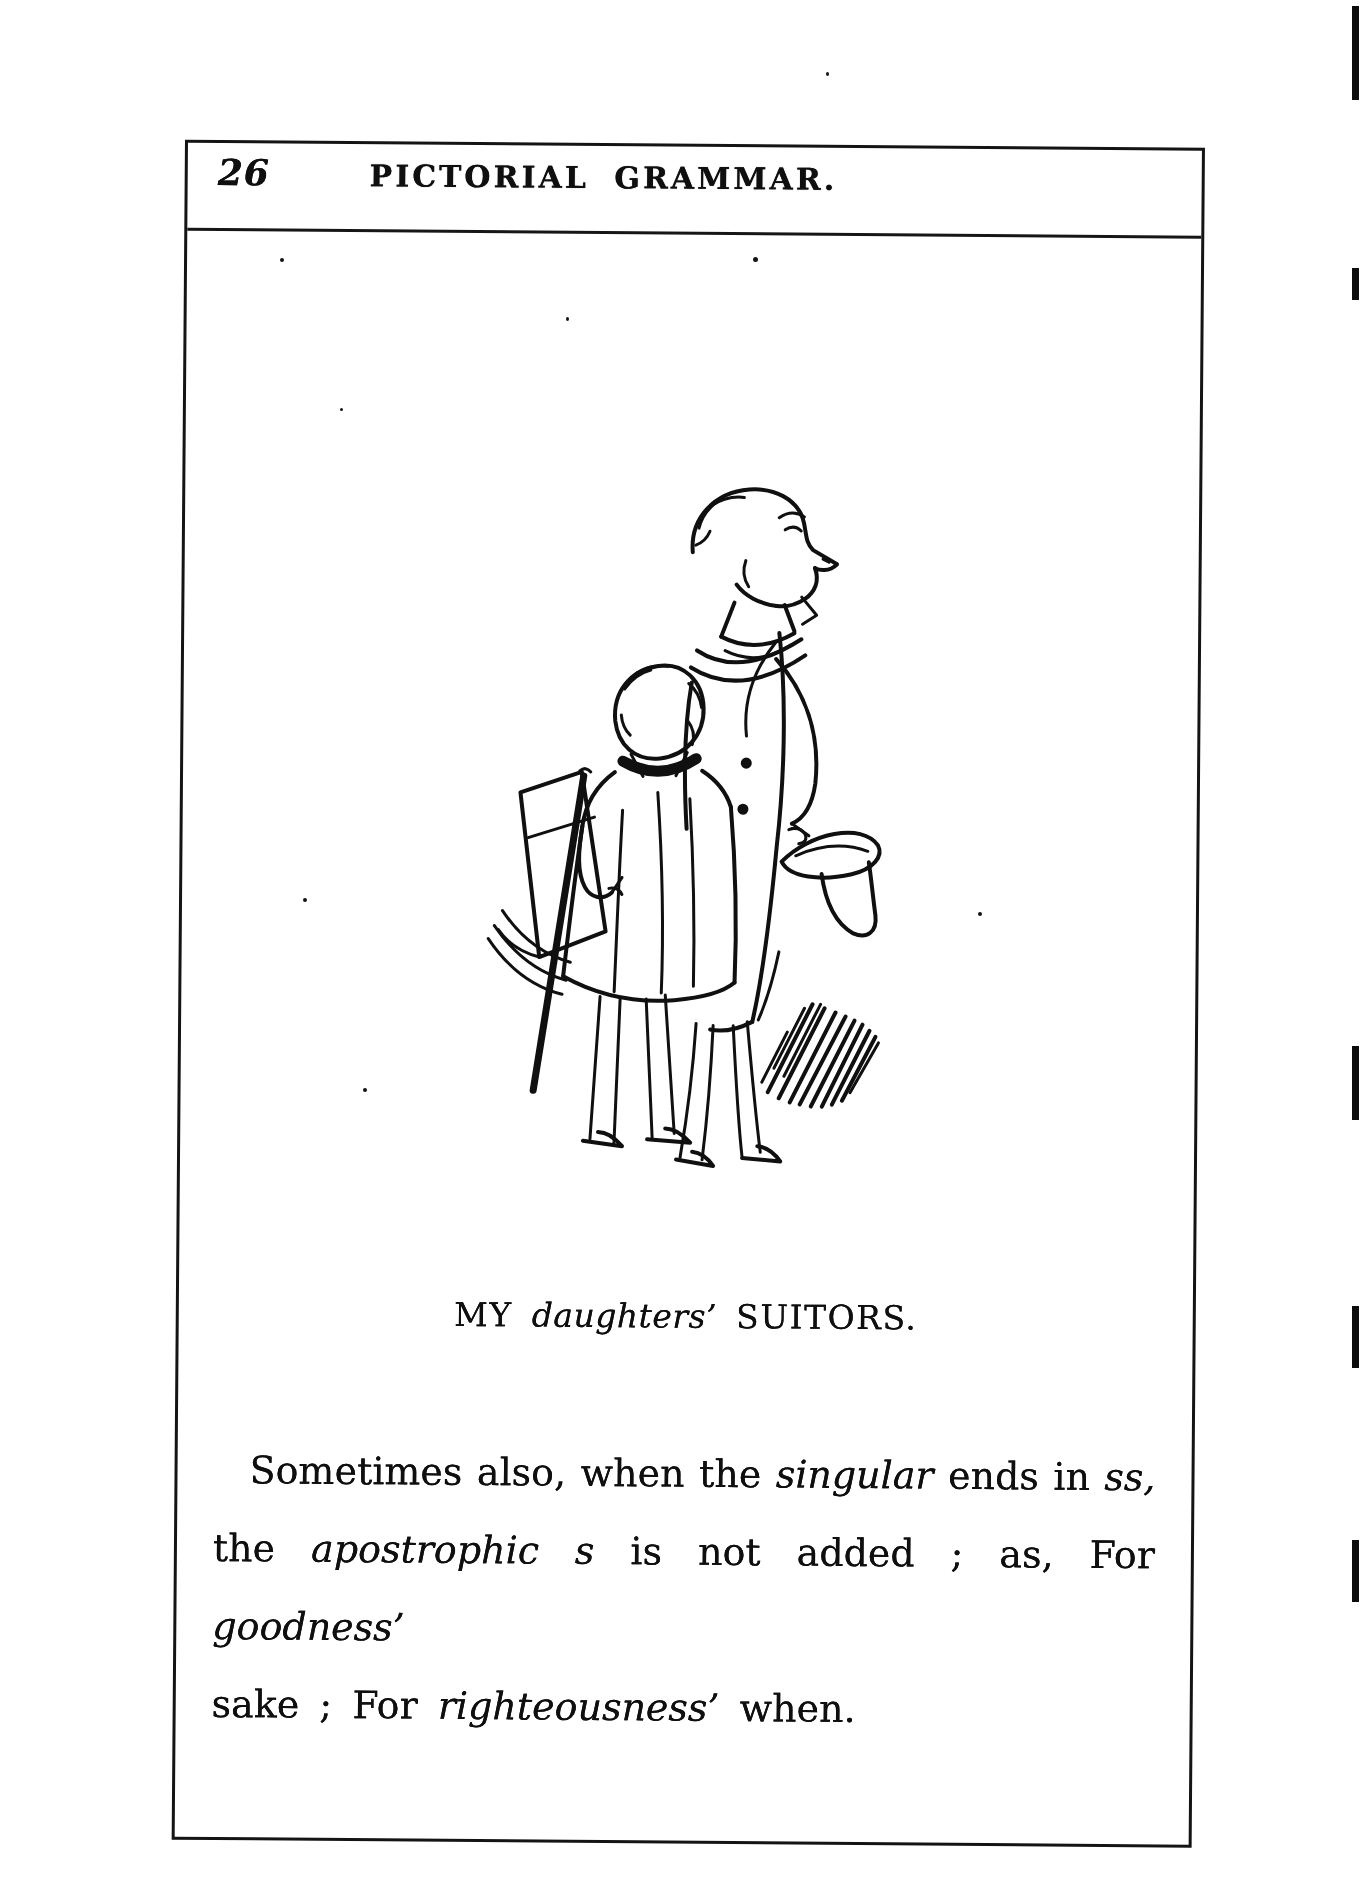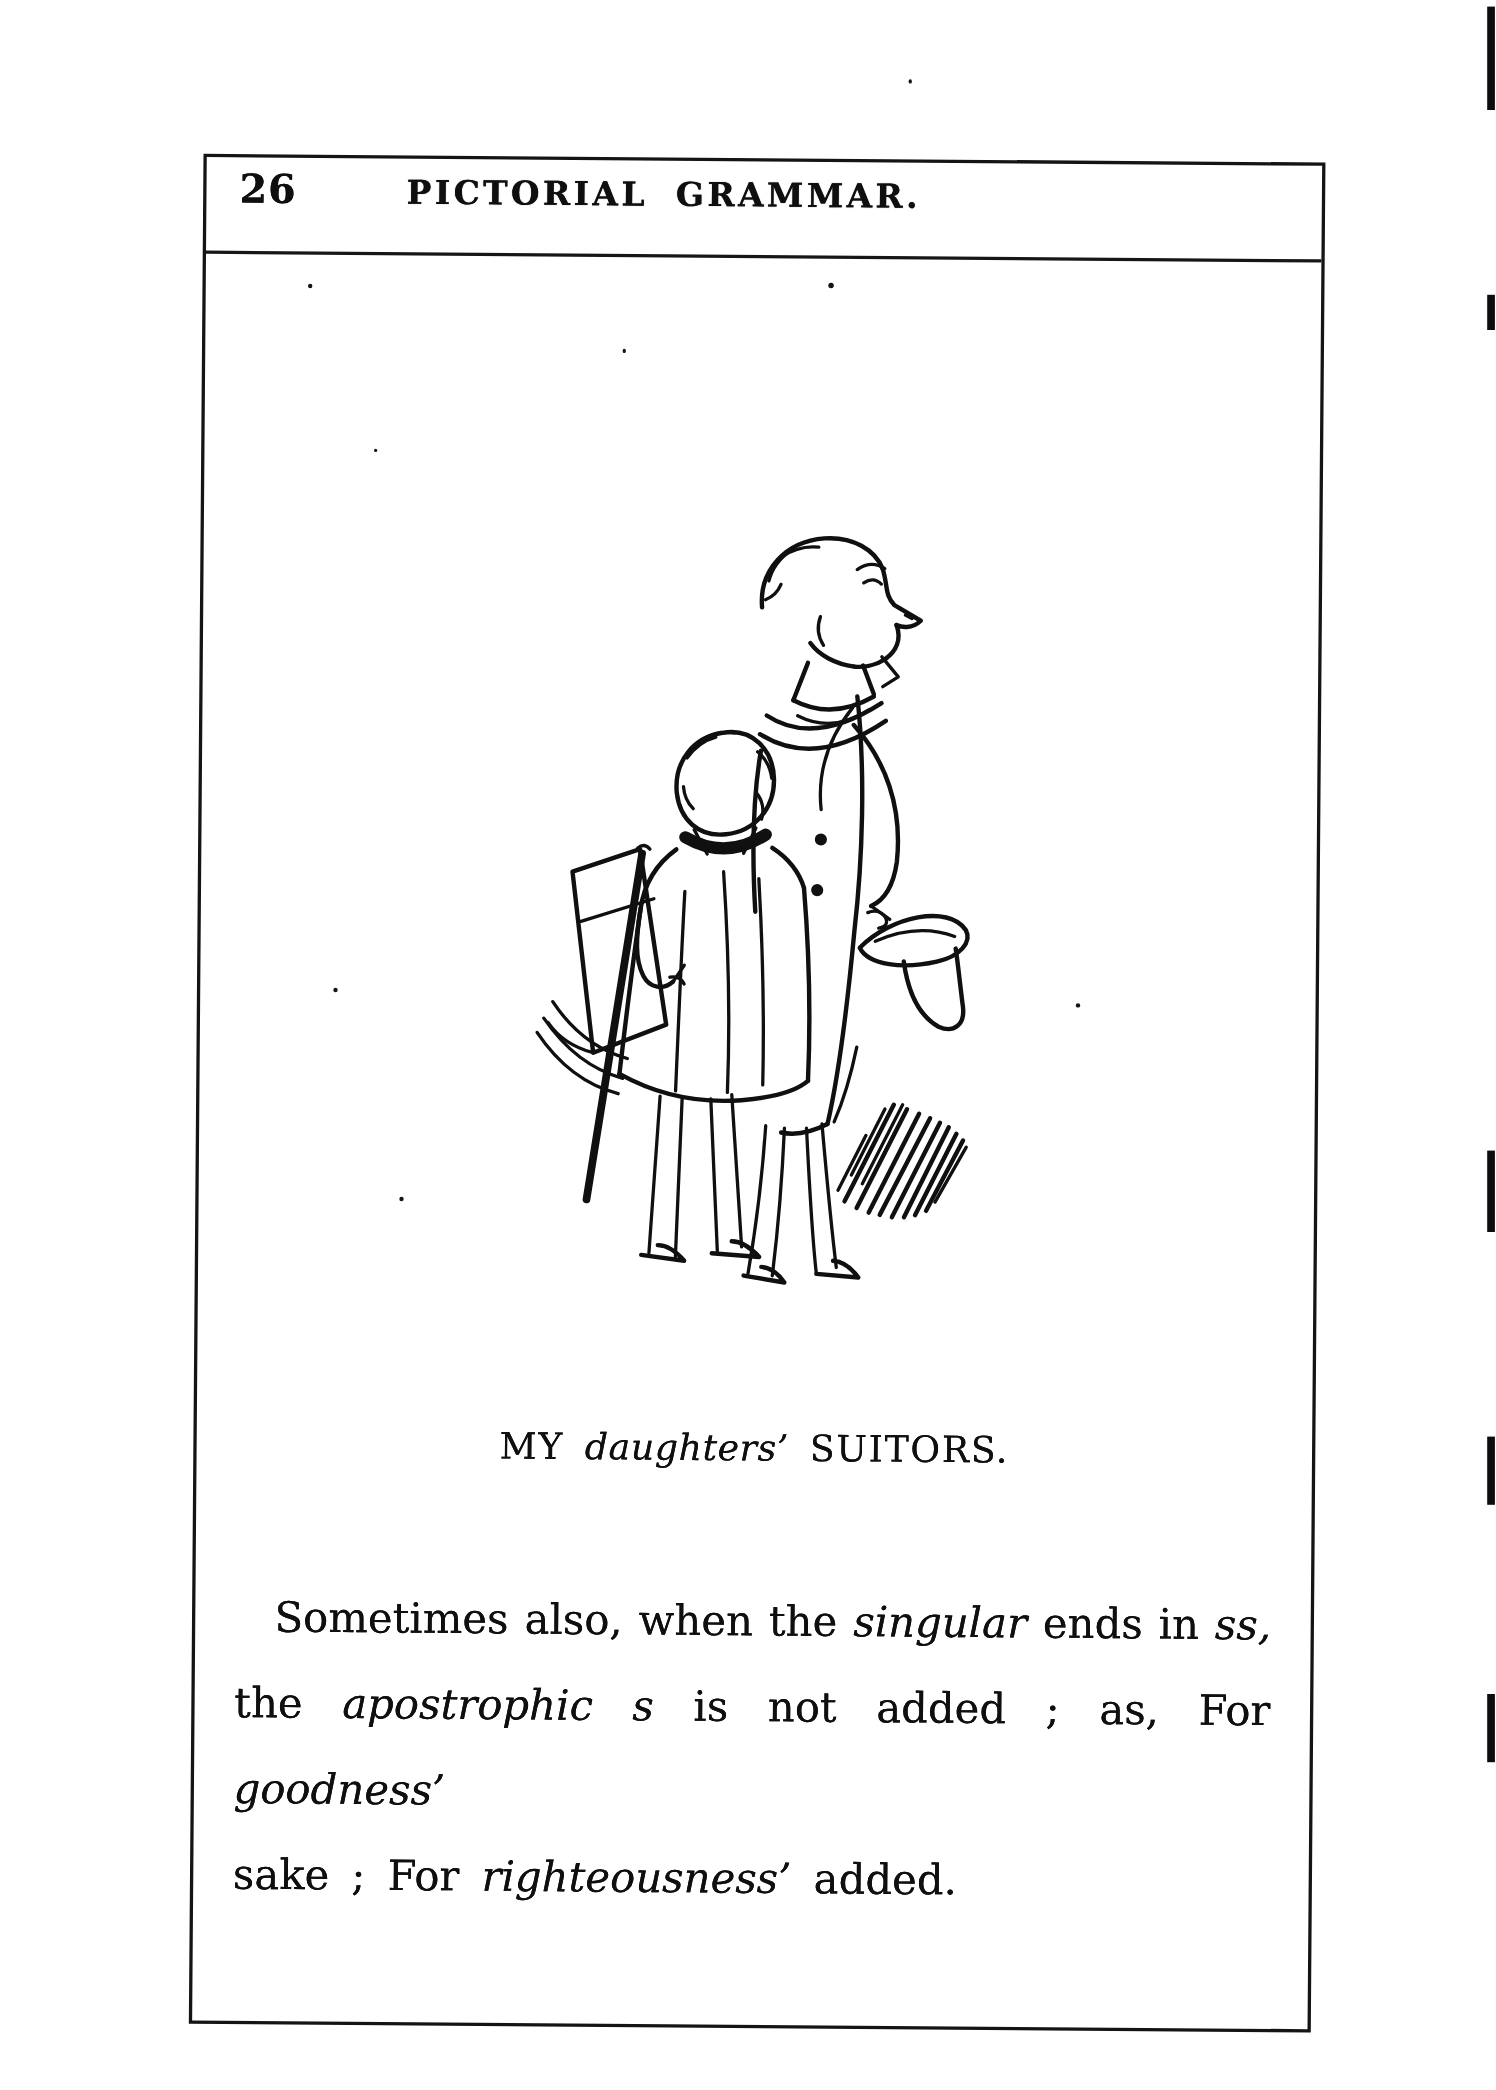--- a/index.html
+++ b/index.html
@@ -27,20 +27,21 @@
     height:85px;
     border-bottom:3px solid #161616;
   }
   .page-num{
     position:absolute;
     left:30px;top:8px;
     font-size:36px;
     font-weight:bold;
     letter-spacing:1px;
     text-shadow:0 0 0.6px currentColor;
+    font-style:italic;
   }
   .running-title{
     position:absolute;
     left:41%;top:14px;
     transform:translateX(-50%);
     font-size:30px;
     font-weight:bold;
     letter-spacing:3px;
     word-spacing:12px;
     white-space:nowrap;
@@ -215,21 +216,21 @@
       <path class="thin" d="M 368,700 L 396,650"></path>
       <path class="thin" d="M 280,690 L 305,640"></path>
     </g>
   </svg>
 
   <div class="caption"><span>MY </span><i>daughters’</i><span> SUITORS.</span></div>
 
   <div class="para">
     <div class="line just l1"><span>Sometimes also, when the </span><i>singular</i><span> ends in </span><i>ss,</i></div>
     <div class="line just l2"><span>the </span><i>apostrophic s</i><span> is not added ; as, For </span><i>goodness’</i></div>
-    <div class="line l3"><span>sake ; For </span><i>righteousness’</i><span> added.</span></div>
+    <div class="line l3"><span>sake ; For </span><i>righteousness’</i><span> when.</span></div>
   </div>
 
 </div>
 
 <div class="speck" style="left:280px;top:258px;width:4px;height:4px;"></div>
 <div class="speck" style="left:753px;top:257px;width:5px;height:5px;"></div>
 <div class="speck" style="left:566px;top:317px;width:3px;height:4px;"></div>
 <div class="speck" style="left:340px;top:408px;width:3px;height:3px;"></div>
 <div class="speck" style="left:826px;top:72px;width:3px;height:4px;"></div>
 <div class="speck" style="left:303px;top:898px;width:4px;height:4px;"></div>

